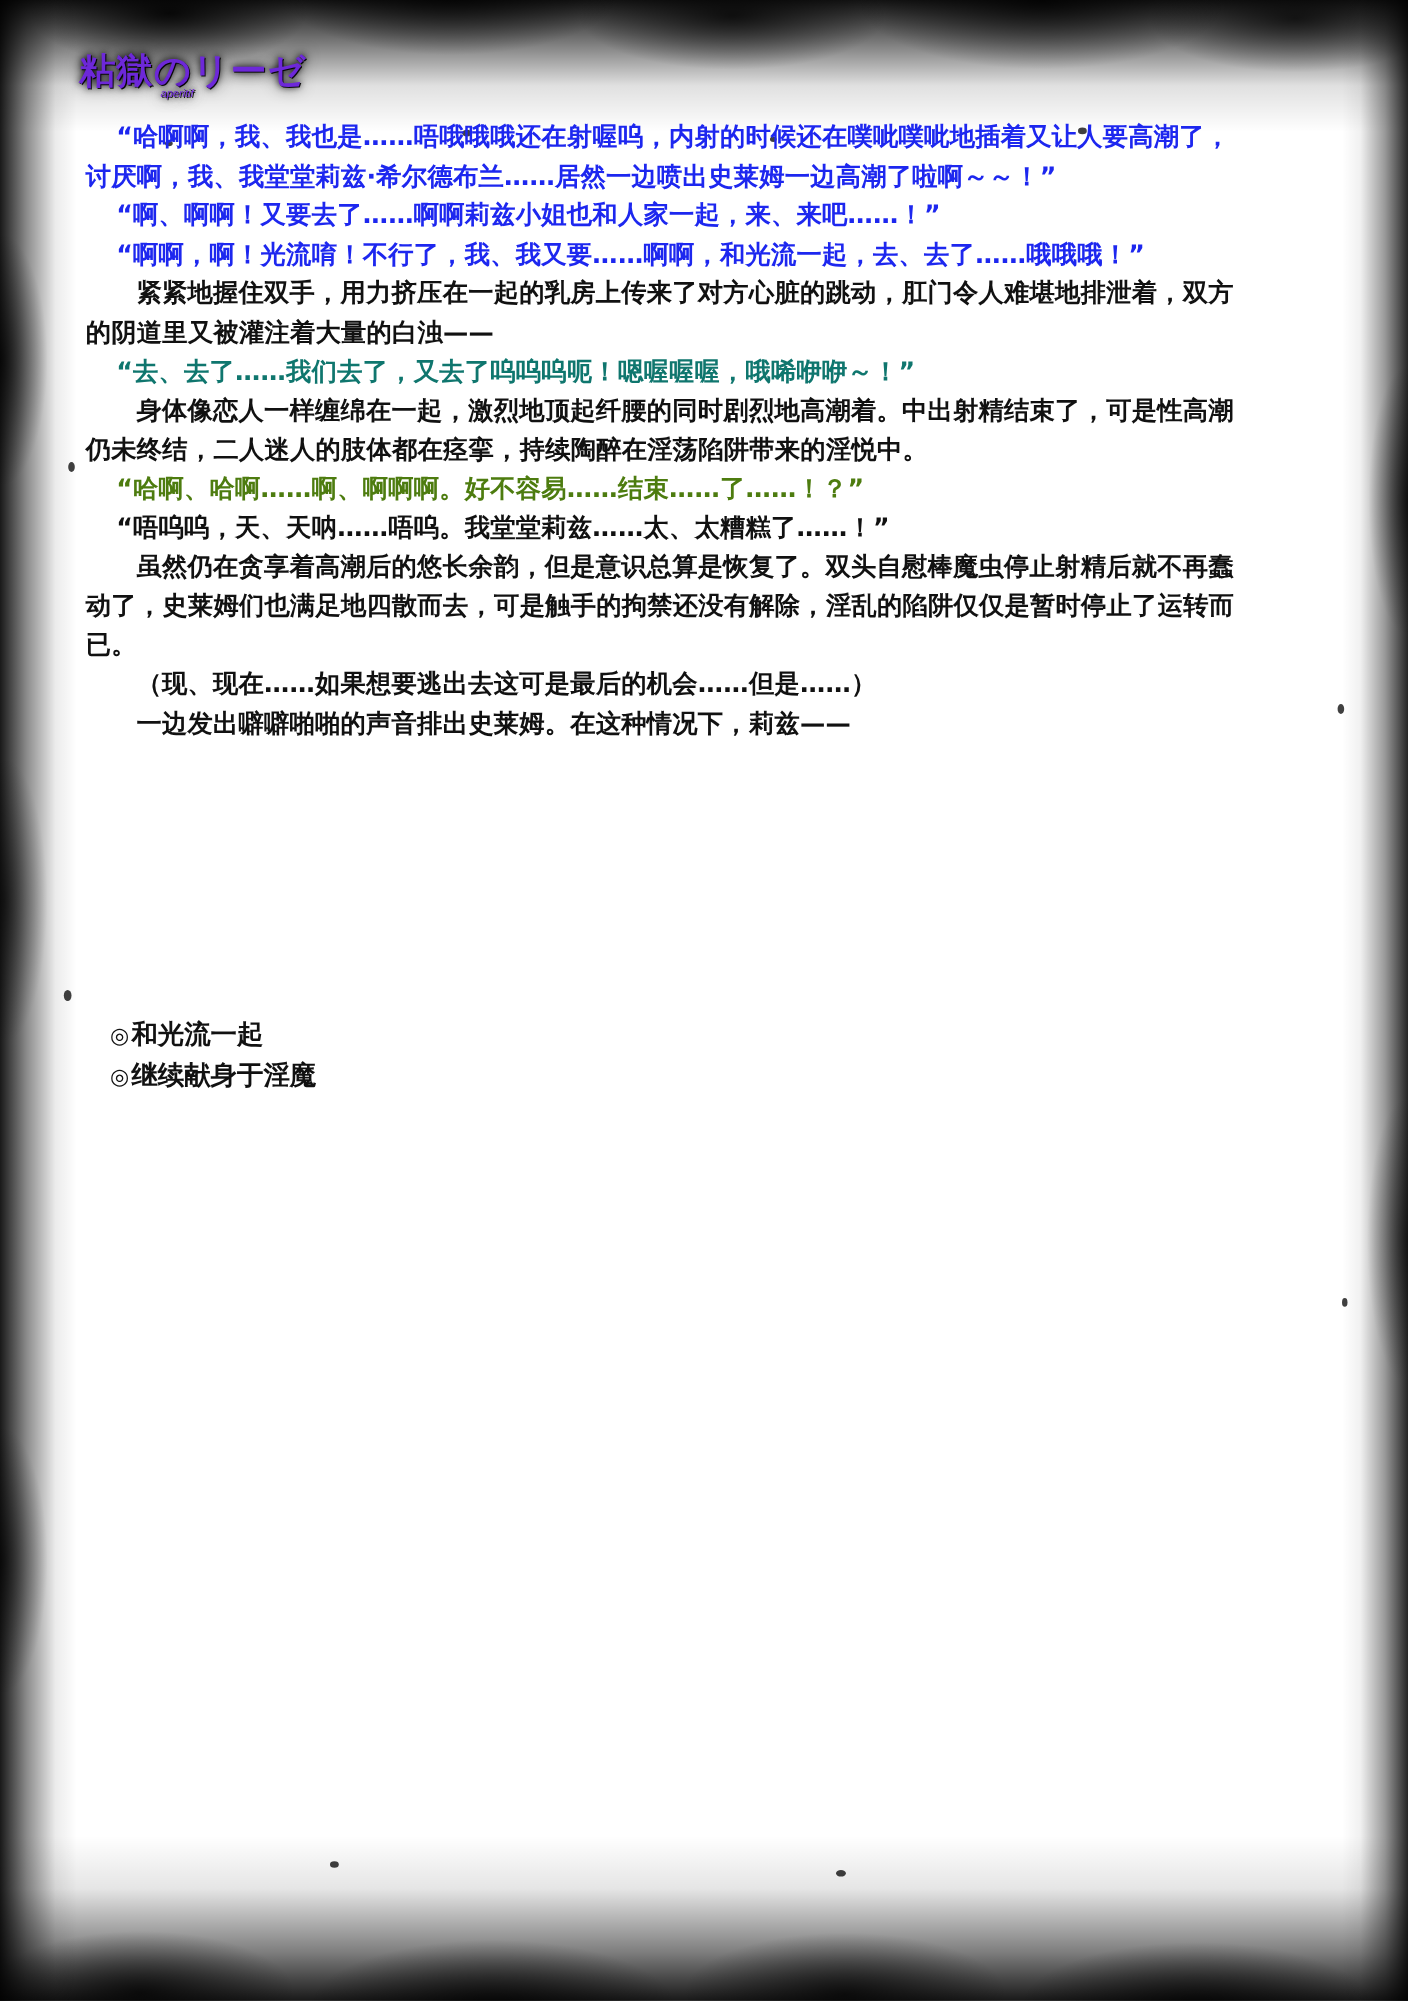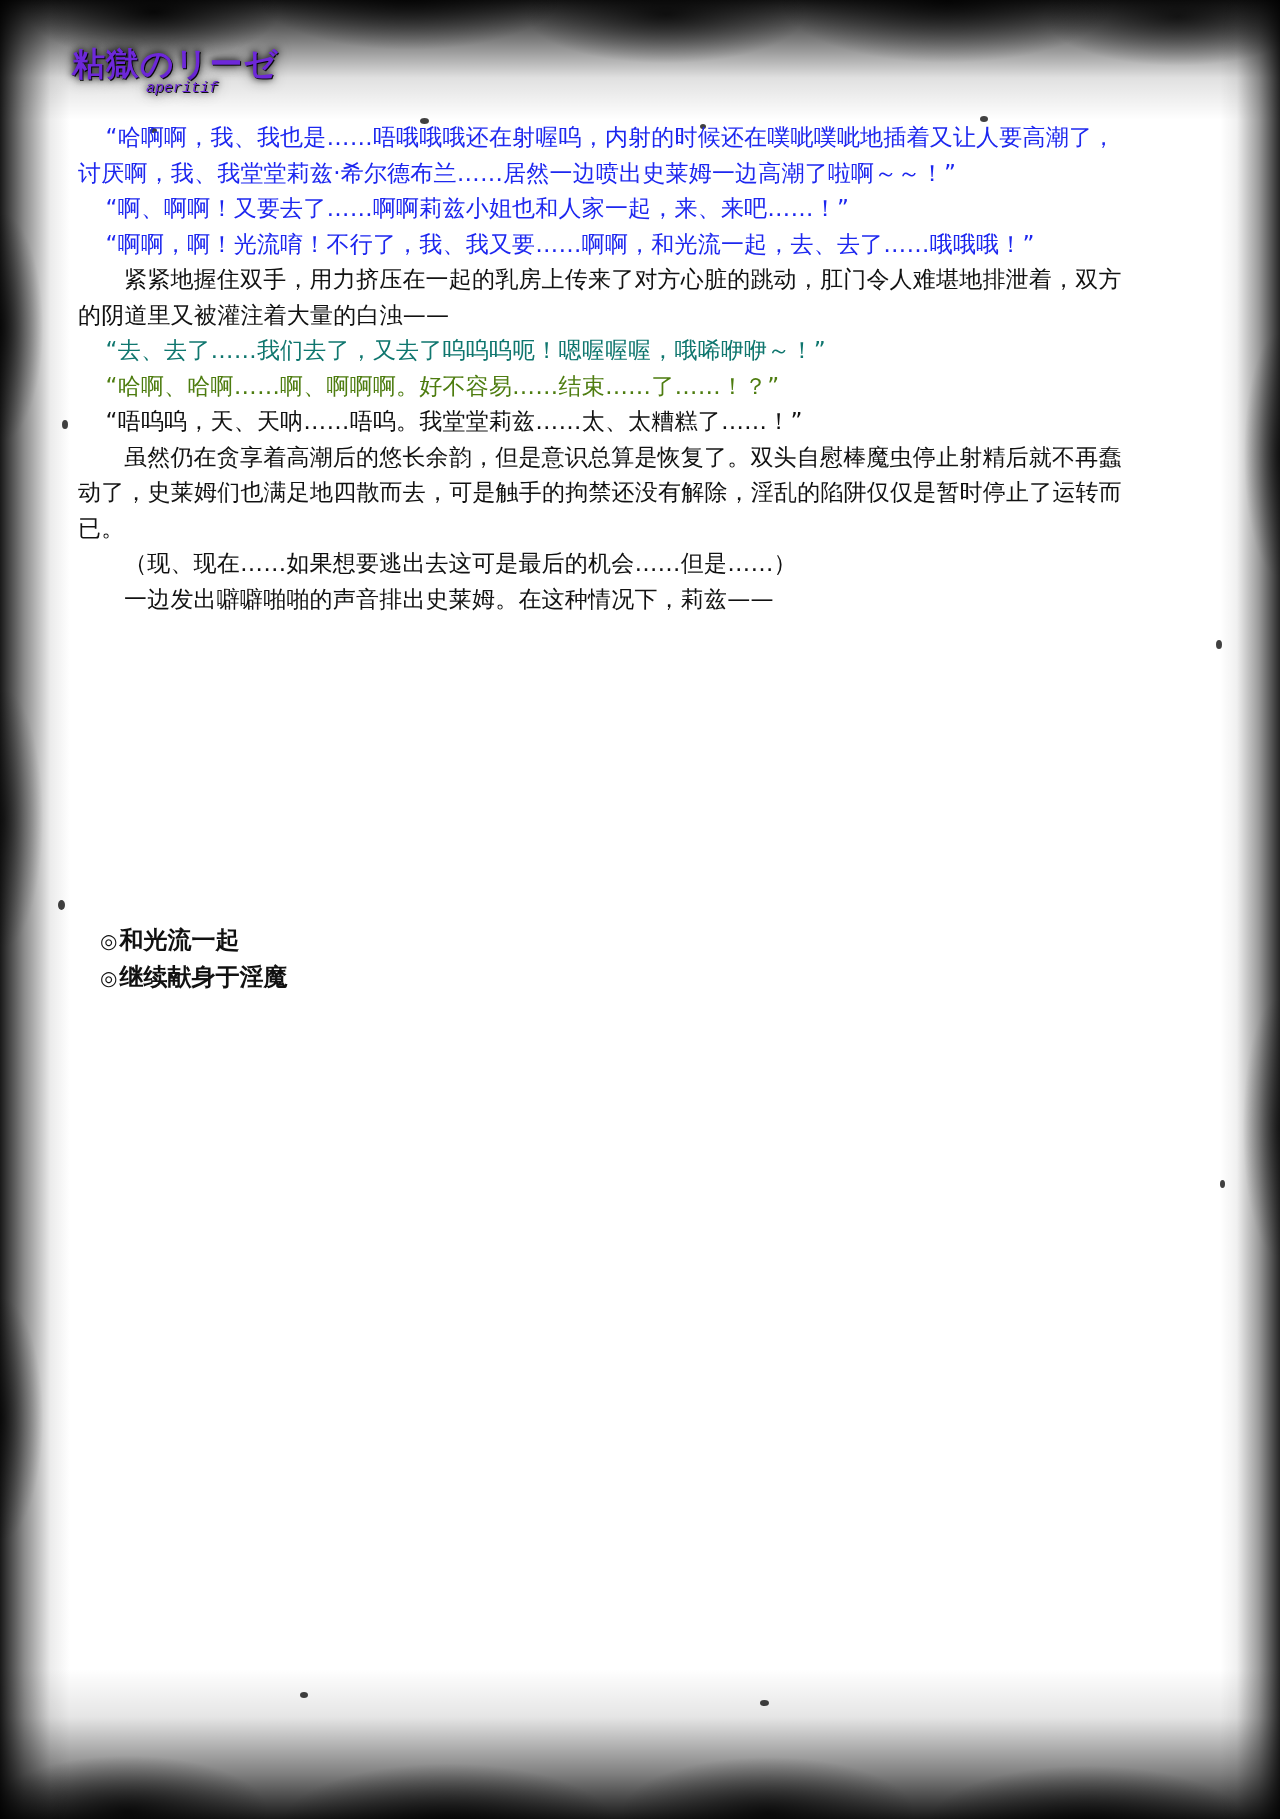--- a/index.html
+++ b/index.html
@@ -80,38 +80,39 @@
   }
   #title-main {
     font-family: "DejaVu Serif", serif;
     font-size: 33px;
     font-weight: bold;
     letter-spacing: 1px;
     line-height: 1;
     white-space: nowrap;
   }
   #title-sub {
-    font-family: Liberation Mono, monospace;
+    font-family: Liberation Sans, sans-serif;
     font-style: italic;
-    font-size: 15px;
+    font-size: 10px;
     margin-top: 1px;
     margin-left: 74px;
     line-height: 1;
   }
 
   
   #content {
     position: absolute;
     left: 78px;
-    top: 120px;
+    top: 108px;
     width: 1060px;
     font-size: 23.5px;
     line-height: 35px;
     color: #111111;
     letter-spacing: 0.2px;
+    font-weight: bold;
   }
   #content p {
     margin: 0;
     text-indent: 2em;
     font-family: "DejaVu Sans", "Liberation Sans", sans-serif;
     font-size: 23px;
     line-height: 35.5px;
   }
   #content p.dlg {
     text-indent: 1.2em;
@@ -168,20 +169,21 @@
     <div id="title-main">粘獄のリーゼ</div>
     <div id="title-sub">aperitif</div>
   </div>
 
   <div id="content">
     <p class="c-blue dlg">“哈啊啊，我、我也是……唔哦哦哦还在射喔呜，内射的时候还在噗呲噗呲地插着又让人要高潮了，讨厌啊，我、我堂堂莉兹·希尔德布兰……居然一边喷出史莱姆一边高潮了啦啊～～！”</p>
     <p class="c-blue dlg">“啊、啊啊！又要去了……啊啊莉兹小姐也和人家一起，来、来吧……！”</p>
     <p class="c-blue dlg">“啊啊，啊！光流唷！不行了，我、我又要……啊啊，和光流一起，去、去了……哦哦哦！”</p>
     <p class="c-black">紧紧地握住双手，用力挤压在一起的乳房上传来了对方心脏的跳动，肛门令人难堪地排泄着，双方的阴道里又被灌注着大量的白浊——</p>
     <p class="c-pink dlg">“去、去了……我们去了，又去了呜呜呜呃！嗯喔喔喔，哦唏咿咿～！”</p>
+    <p class="c-black">身体像恋人一样缠绵在一起，激烈地顶起纤腰的同时剧烈地高潮着。中出射精结束了，可是性高潮仍未终结，二人迷人的肢体都在痉挛，持续陶醉在淫荡陷阱带来的淫悦中。</p>
     <p class="c-red dlg">“哈啊、哈啊……啊、啊啊啊。好不容易……结束……了……！？”</p>
     <p class="c-black dlg">“唔呜呜，天、天呐……唔呜。我堂堂莉兹……太、太糟糕了……！”</p>
     <p class="c-black">虽然仍在贪享着高潮后的悠长余韵，但是意识总算是恢复了。双头自慰棒魔虫停止射精后就不再蠢动了，史莱姆们也满足地四散而去，可是触手的拘禁还没有解除，淫乱的陷阱仅仅是暂时停止了运转而已。</p>
     <p class="c-black">（现、现在……如果想要逃出去这可是最后的机会……但是……）</p>
     <p class="c-black">一边发出噼噼啪啪的声音排出史莱姆。在这种情况下，莉兹——</p>
   </div>
 
   <div id="choices">
     <div class="choice-row">
       <span class="choice-bullet">◎</span>

